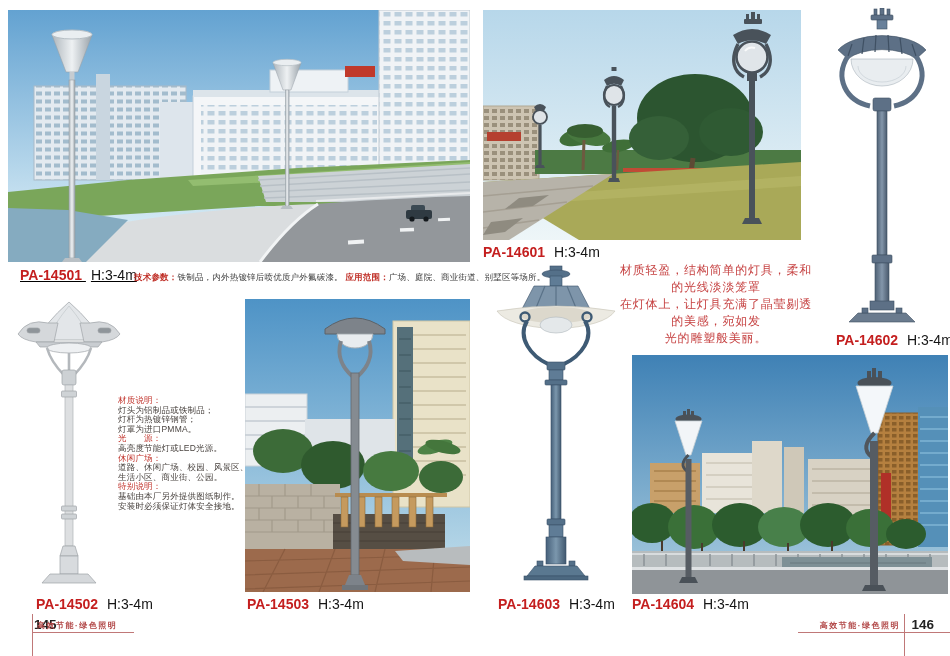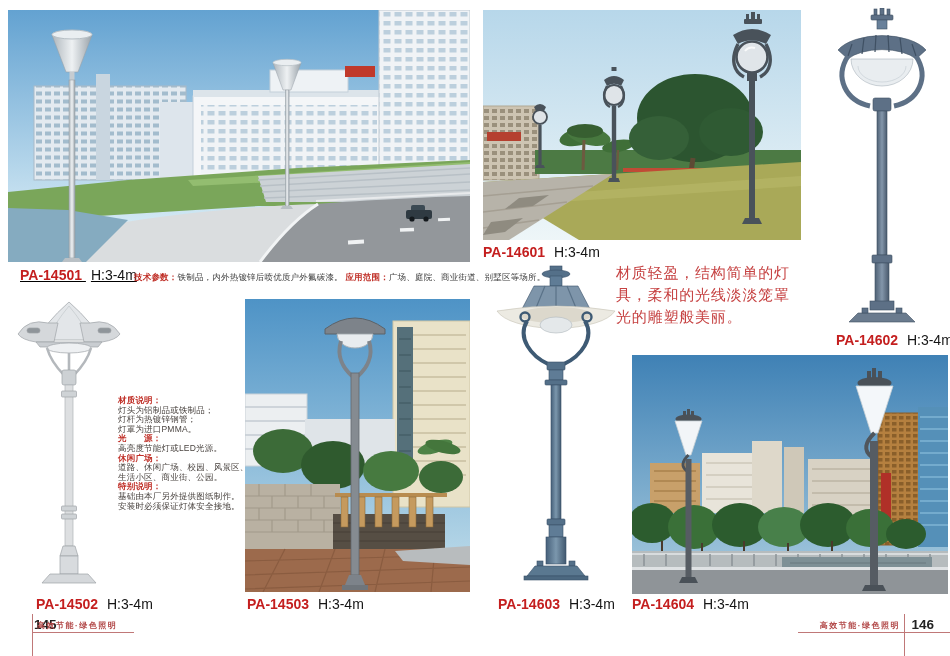--- a/index.html
+++ b/index.html
@@ -5,23 +5,23 @@
   html,body{margin:0;padding:0;background:#888;}
   #page{position:relative;width:950px;height:656px;background:#ffffff;overflow:hidden;
         font-family:"Liberation Sans","DejaVu Sans",sans-serif;}
   .photo{position:absolute;overflow:hidden;}
   .photo svg{display:block;}
   .plabel{position:absolute;font-size:14px;white-space:nowrap;}
   .plabel .code{color:#c41f1f;font-weight:bold;}
   .plabel .ht{color:#151515;font-weight:normal;margin-left:5px;}
   .specline{position:absolute;font-size:8.5px;color:#3c3c3c;white-space:nowrap;letter-spacing:0.2px;}
   .specline .rlbl{color:#c03028;font-weight:bold;}
-  .note-right{position:absolute;color:#c64242;font-size:15px;line-height:22px;letter-spacing:0.8px;}
+  .note-right{position:absolute;color:#c64242;font-size:12px;line-height:17px;letter-spacing:0.8px;text-align:center;}
   .notes{position:absolute;font-size:8.5px;line-height:9.6px;color:#4a4440;letter-spacing:0.2px;white-space:nowrap;}
-  .notes .nh{color:#c03028;font-weight:bold;}
+  .notes .nh{color:#c03028;font-weight:normal;}
   .footer-num{position:absolute;font-size:13.5px;font-weight:bold;color:#222;margin-left:26px;}
   .footer-slogan{position:absolute;font-size:8px;font-weight:bold;color:#b24848;letter-spacing:1.5px;white-space:nowrap;}
   .vline{position:absolute;width:1px;background:#c07878;}
   .hline{position:absolute;height:1px;background:#c07878;}
 </style>
 </head>
 <body>
 
 <div id="page">
 
@@ -202,20 +202,21 @@
       </g>
     </svg>
   </div>
   <div class="plabel" style="left:836px;top:332px;">
     <span class="code">PA-14602</span>
     <span class="ht">H:3-4m</span>
   </div>
 
   <div class="note-right" style="left:616px;top:262px;width:200px;">
     <div>材质轻盈，结构简单的灯具，柔和的光线淡淡笼罩</div>
+    <div>在灯体上，让灯具充满了晶莹剔透的美感，宛如发</div>
     <div>光的雕塑般美丽。</div>
   </div>
 
   <div class="photo" style="left:14px;top:298px;width:110px;height:298px;">
     <svg width="110" height="298" viewBox="0 0 110 298">
       <g stroke="#9fa4a8" stroke-width="0.7">
         <path d="M55 4 Q30 26 24 42 L86 42 Q80 26 55 4 Z" fill="#e3e6e9"></path>
         <path d="M55 8 Q40 26 34 41 M55 8 Q70 26 76 41" stroke="#c3c8cc" fill="none"></path>
         <path d="M4 36 Q14 20 34 25 L44 25 L40 44 L22 44 Q8 42 4 36 Z" fill="#d5d8db"></path>
         <path d="M106 36 Q96 20 76 25 L66 25 L70 44 L88 44 Q102 42 106 36 Z" fill="#d5d8db"></path>

